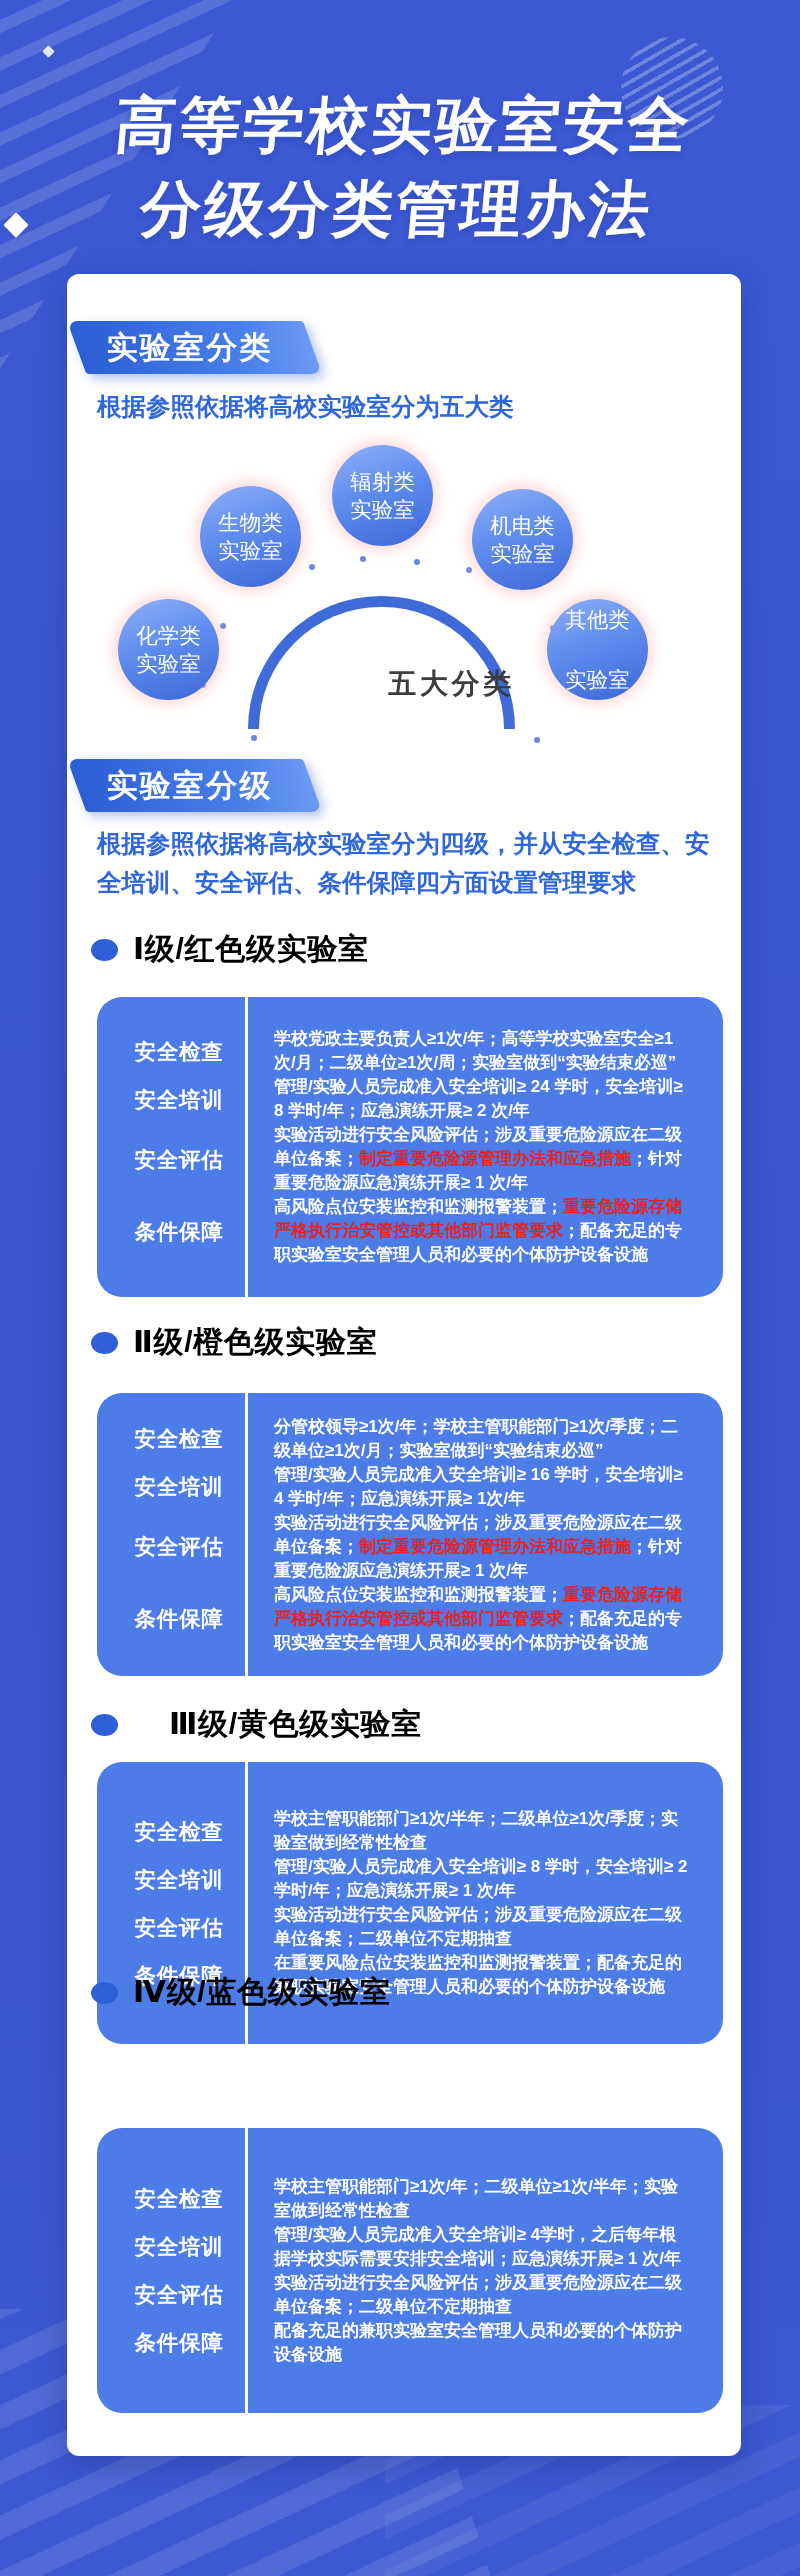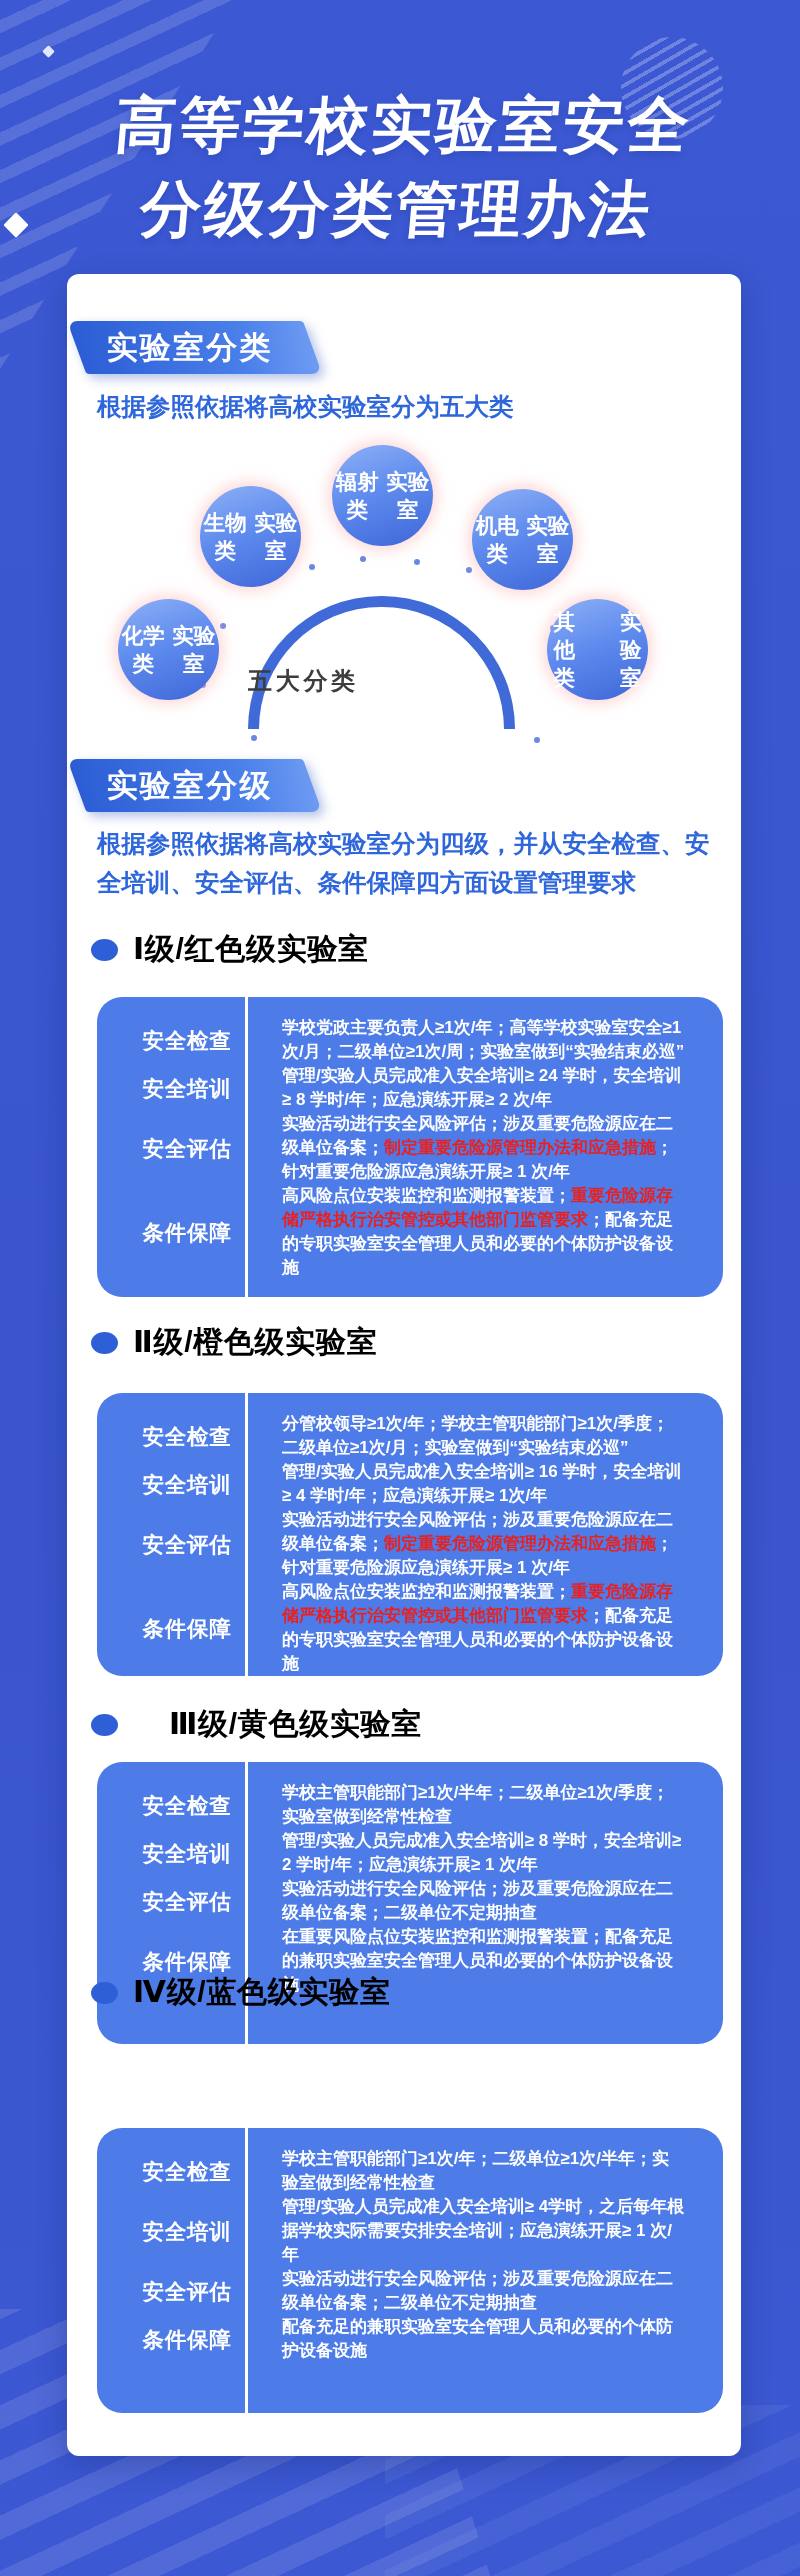--- a/index.html
+++ b/index.html
@@ -74,56 +74,56 @@
   }
   .intro-1 { top:113px; }
   .intro-2 { top:550px; }
 
   
   .diagram { position:absolute; left:0; top:169px; width:674px; height:311px; }
   .bubble {
     position:absolute; width:101px; height:101px; border-radius:50%;
     background:linear-gradient(160deg,#8fb0f6 0%,#5f8cee 45%,#3e66d8 100%);
     box-shadow:0 0 13.3px 4.4px rgba(255,185,185,0.55);
-    display:flex; flex-direction:row; align-items:center; justify-content:center;
-    color:#fff; font-size:21.5px; font-weight:700; line-height:28px; text-align:center;
+    display:flex; flex-direction:column; align-items:center; justify-content:center;
+    color:#fff; font-size:21.5px; font-weight:400; line-height:28px; text-align:center;
   }
   .bubble-chem  { left:51px;  top:156px; }
   .bubble-bio   { left:133px; top:43px; }
   .bubble-rad   { left:265px; top:2.2px; }
   .bubble-mech  { left:405px; top:46px; }
   .bubble-other { left:480px; top:156px;gap:32px; }
   .arch {
     position:absolute; left:181px; top:153px; width:267px; height:133px;
     border:11px solid #3f6ad8; border-bottom:none;
     border-radius:137px 137px 0 0;
   }
   .arch-label {
-    position:absolute; left:181px; top:222px; width:267px; text-align:left;
-    color:#3d3d3d; font-size:24px; font-weight:900; letter-spacing:3.7px;
+    position:absolute; left:181px; top:222px; width:267px; text-align:right;
+    color:#3d3d3d; font-size:28px; font-weight:900; letter-spacing:3.7px;
   }
   .dot { position:absolute; width:6px; height:6px; border-radius:50%; background:#5b79e0; opacity:.9; }
 
   
   .level-heading {
     position:absolute; left:24px; display:flex; align-items:center;
     color:#000000; font-size:30px; font-weight:800; letter-spacing:0.7px;
   }
   .bullet {
     display:inline-block; width:27px; height:22px; border-radius:50%;
     background:#2e5fd6; margin-right:15px;
   }
   .lh-1 { top:655px; } .lh-2 { top:1048px; } .lh-3 { top:1430px;gap:36px; } .lh-4 { top:1698px; }
 
   
   .req-table {
     position:absolute; left:30px; width:626px;
     background:#4d7ce8; border-radius:25px;
-    display:flex; flex-direction:column; justify-content:flex-start;
-    padding:19px 16px;
+    display:flex; flex-direction:column; justify-content:center;
+    padding:19px 8px;
   }
   .req-table::before {
     content:""; position:absolute; left:148px; top:0; bottom:0; width:3px; background:#ffffff;
   }
   .tbl-1 { top:723px;  height:300px; }
   .tbl-2 { top:1119px; height:283px; }
   .tbl-3 { top:1488px; height:282px; }
   .tbl-4 { top:1854px; height:285px; }
   .t-row { display:flex; align-items:center; }
   .t-label {

